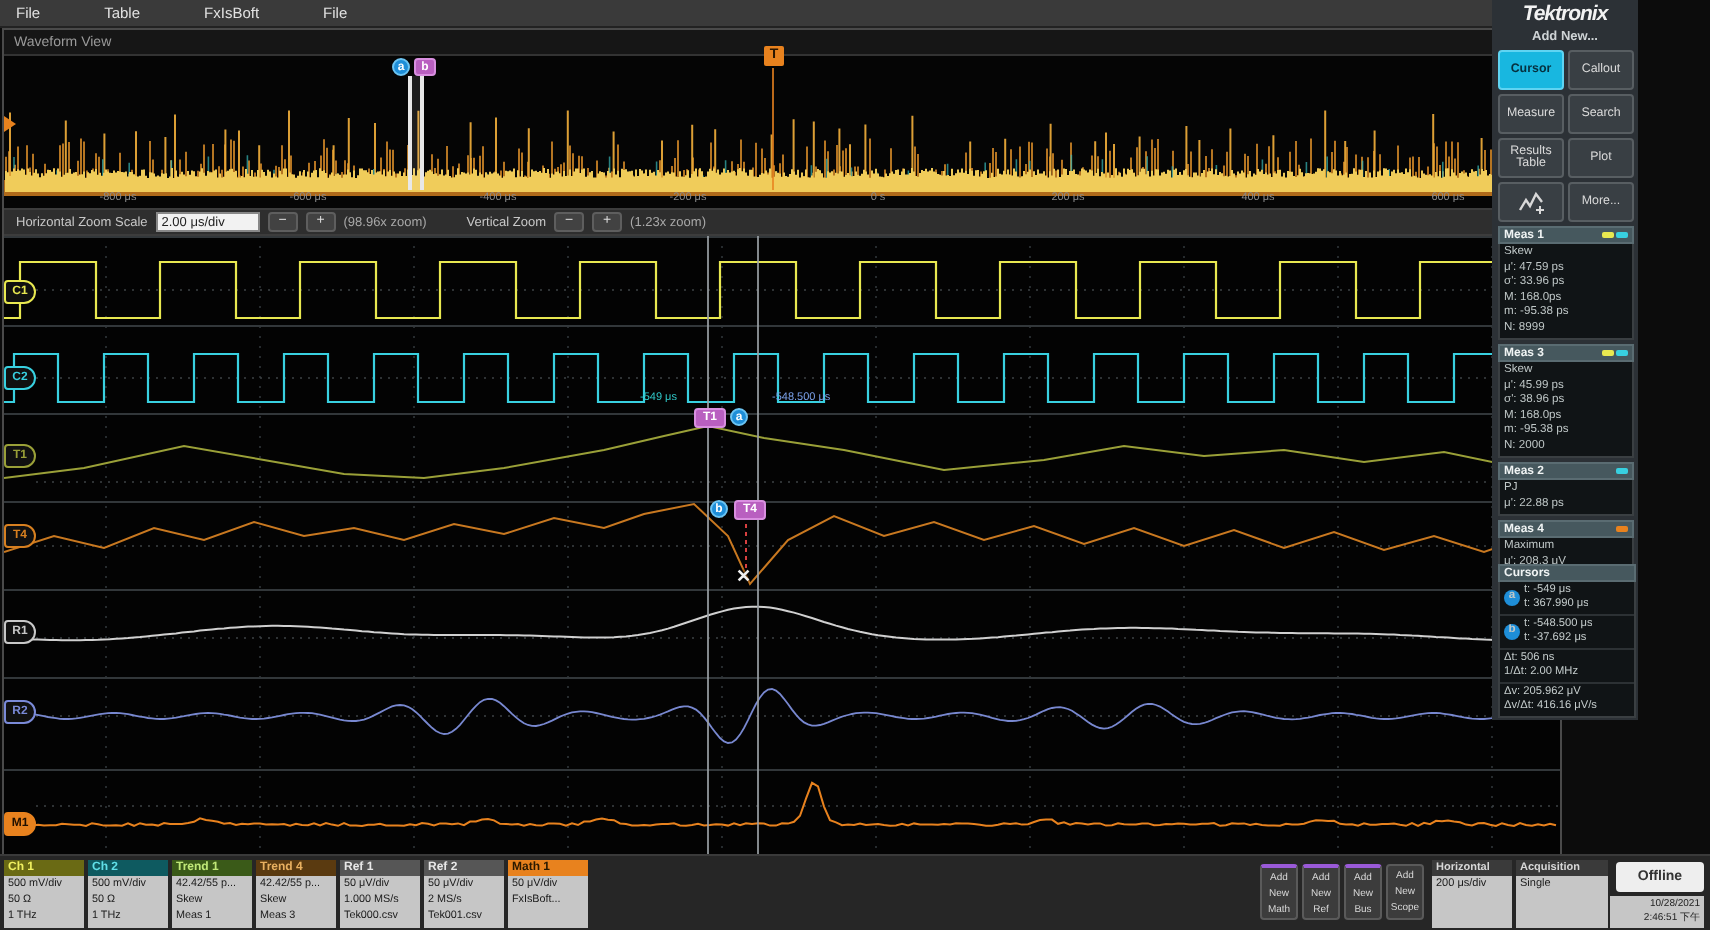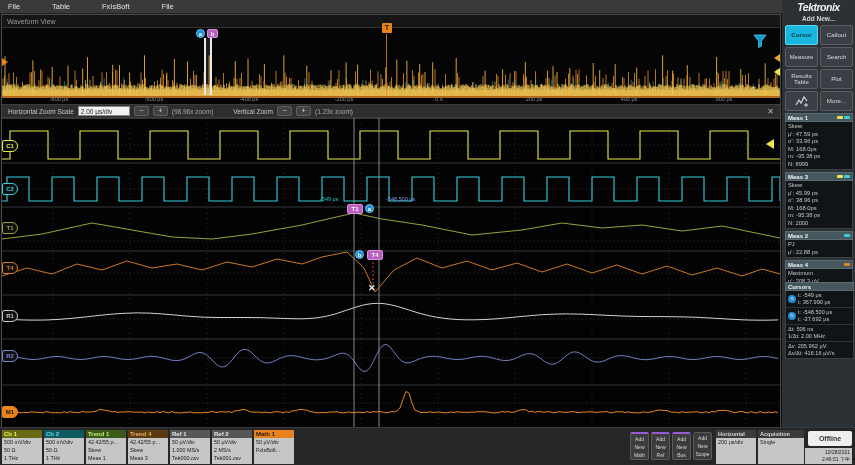--- a/index.html
+++ b/index.html
@@ -38,21 +38,21 @@
 
   
   #main-view{position:absolute;left:0;top:103px;width:778px;height:310px;background:#030303;overflow:hidden;}
   #mainsvg{position:absolute;left:0;top:0;}
   .handle{position:absolute;left:0;width:16px;height:12px;border-radius:2px 6px 6px 2px;background:#101010;font-size:6px;font-weight:bold;text-align:center;line-height:11px;}
   .cur-lbl{position:absolute;font-size:5.5px;}
   #xmark{position:absolute;left:366px;top:165px;color:#f0f0f0;font-size:9px;font-weight:bold;text-shadow:0 0 2px #000;}
   #trig-level{position:absolute;left:764px;top:21px;width:0;height:0;border-top:5px solid transparent;border-bottom:5px solid transparent;border-right:8px solid #e8e850;}
 
   
-  #sidebar{position:absolute;left:782px;top:0;width:73px;height:427px;background:#2c3136;}
+  #sidebar{position:absolute;left:746px;top:0;width:73px;height:360px;background:#2c3136;}
   #logo{font-size:10.5px;font-weight:bold;font-style:italic;color:#f2f2f2;text-align:center;margin-top:1px;letter-spacing:-0.5px;}
   #add-new{font-size:6.5px;font-weight:bold;color:#cfd4d6;text-align:center;margin-top:2px;}
   #btn-grid{display:grid;grid-template-columns:33px 33px;gap:2px;margin:3px 2px 0 3px;}
   .sbtn{height:20px;background:#393f44;border:1px solid #585e62;border-radius:2px;color:#dadada;font-size:6.2px;display:flex;align-items:center;justify-content:center;text-align:center;line-height:6.5px;cursor:pointer;padding:1px;}
   .sbtn.active{background:#18b7e0;border-color:#5fd4f2;color:#06303e;font-weight:bold;}
   .meas-panel{margin:2px 2px 0 3px;cursor:pointer;}
   .meas-head{height:9px;background:#46585e;border:1px solid #5a6c72;display:flex;align-items:center;padding:0 2px;}
   .meas-head .mname{font-size:6px;font-weight:bold;color:#f0f4f4;flex:1;}
   .chip{width:6px;height:3px;border-radius:1px;margin-left:1px;}
   .meas-body{background:#101416;border:1px solid #3a3f42;border-top:none;padding:1px 2px;}

